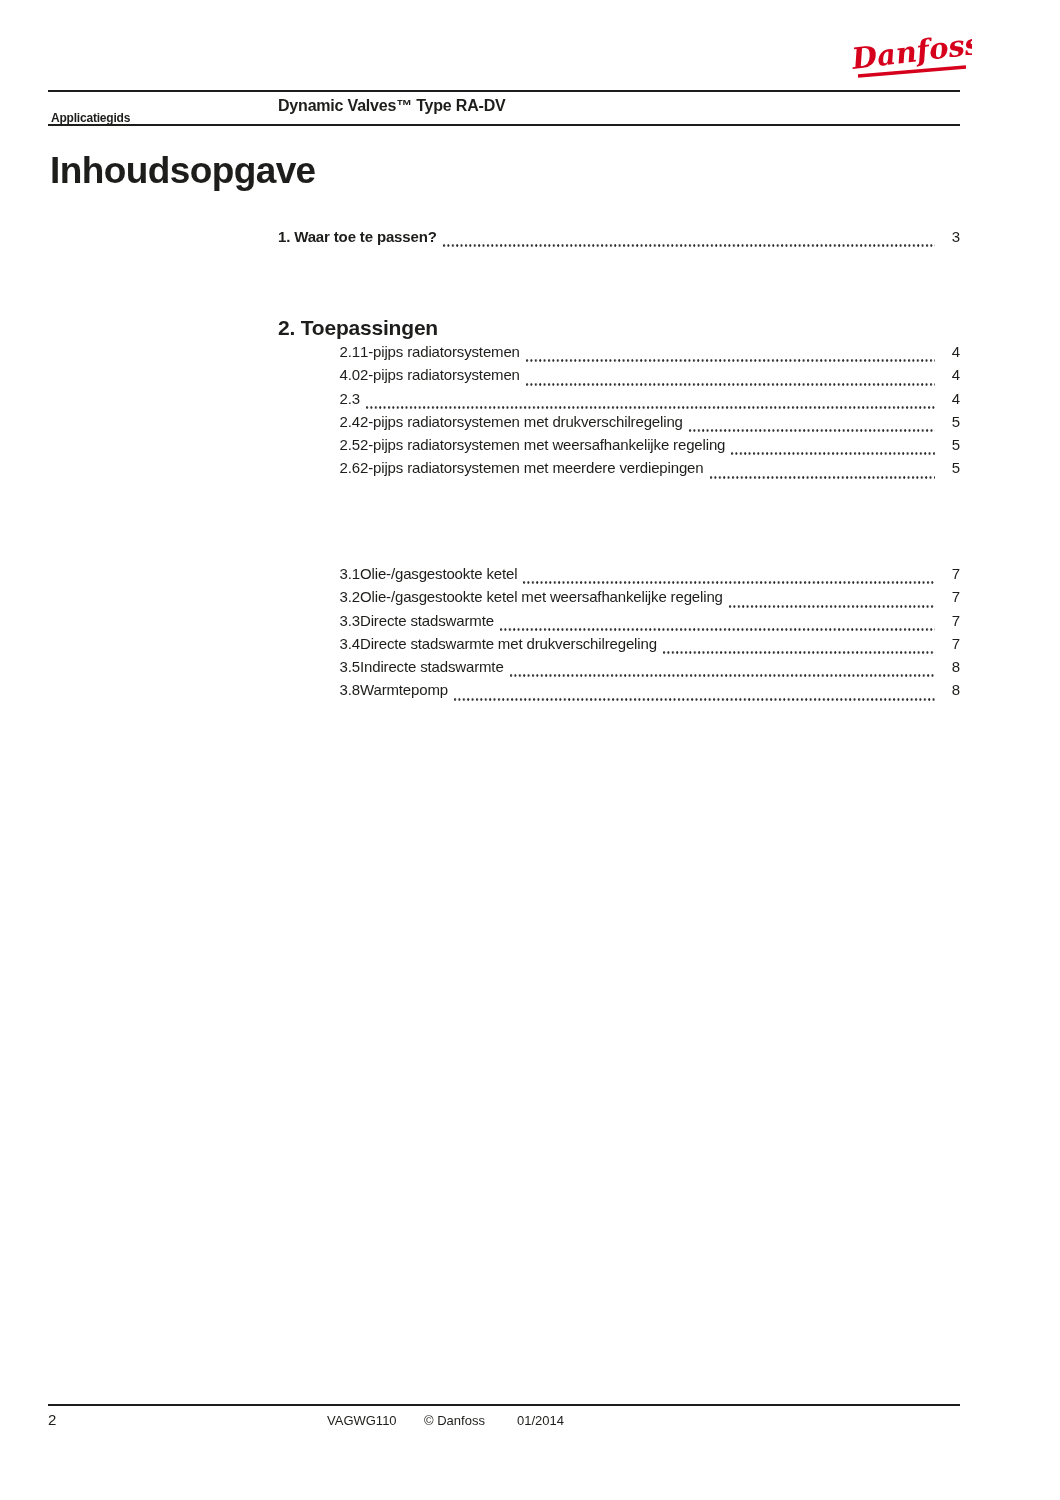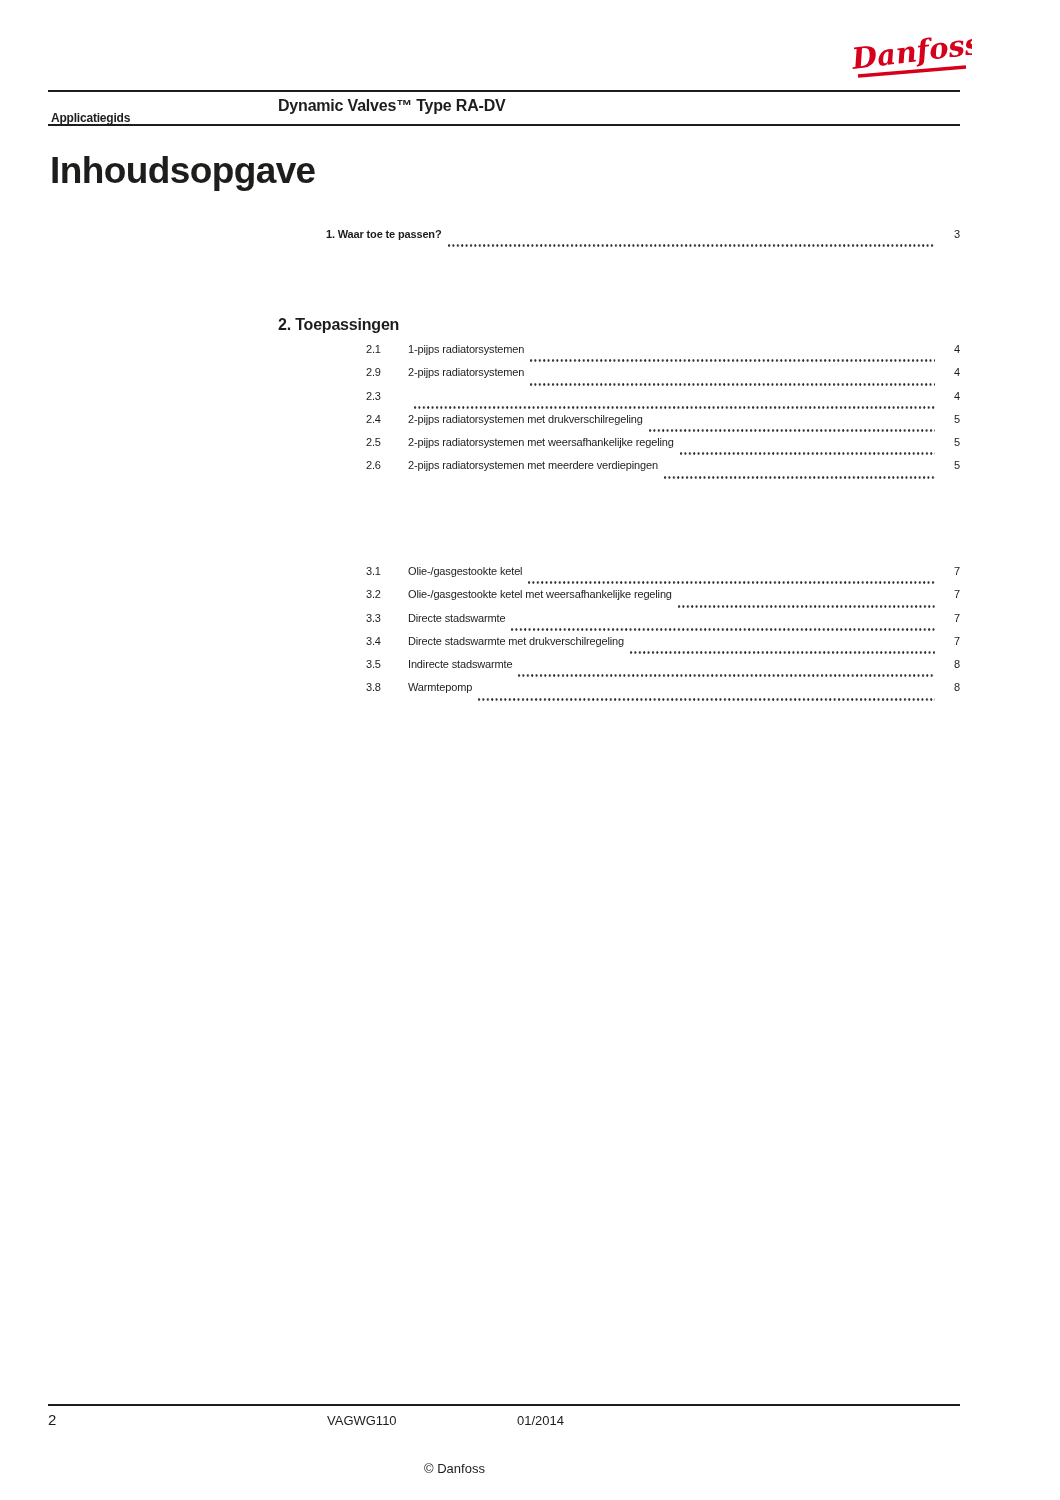--- a/index.html
+++ b/index.html
@@ -60,35 +60,34 @@
   .toc {
     position: absolute;
     left: 278px;
     top: 228px;
     width: 682px;
   }
   .toc-sec { position: absolute; left: 0; width: 682px; }
   .toc-sec-0 { top: 88px; }
   .toc-sec-1 { top: 337px; }
   .toc-heading {
-    font-size: 16px;
+    font-size: 21px;
     font-weight: bold;
     height: 27px;
     letter-spacing: -0.2px;
   }
   .toc-row {
     display: flex;
     align-items: baseline;
     height: 23.25px;
-    font-size: 11px;
+    font-size: 15px;
     letter-spacing: -0.15px;
-    margin-left: 48px;
   }
   .toc-row.item { padding-left: 40px; }
-  .num { width: 42px; flex: none; }
+  .num { width: 42px; flex: none; text-align: right; }
   .t { flex: none; white-space: nowrap; }
   .b { font-weight: bold; }
   .leader {
     flex: 1;
     height: 3px;
     align-self: flex-end;
     margin: 0 5px 4px 6px;
     background-image: radial-gradient(circle at 1px 1.5px, #2b2a28 1px, rgba(0,0,0,0) 1.3px);
     background-size: 4.4px 3px;
     background-repeat: repeat-x;
@@ -97,21 +96,21 @@
   .pg { width: 20px; flex: none; text-align: right; }
 
   .pageno {
     position: absolute;
     left: 48px;
     top: 1411px;
     font-size: 15px;
   }
   .f-item { position: absolute; top: 1413px; font-size: 13px; }
   .f-doc  { left: 327px; }
-  .f-copy { left: 424px; margin-top: 48px; }
+  .f-copy { left: 424px; }
   .f-date { left: 517px; }
 </style>
 </head>
 <body>
 
 <div class="page">
 
   <div class="logo">
     <svg width="124" height="58" viewBox="0 0 124 58">
       <text x="4" y="36" font-family="DejaVu Serif, serif" font-style="italic" font-weight="bold" font-size="29" fill="#d6001c" transform="rotate(-7 62 29)">Danfoss</text>
@@ -134,21 +133,21 @@
     </div>
     <section class="toc-sec toc-sec-0" id="toc-sec-0">
         <div class="toc-heading">2. Toepassingen</div>
         <div class="toc-row item">
           <span class="num">2.1</span>
           <span class="t">1-pijps radiatorsystemen</span>
           <span class="leader"></span>
           <span class="pg">4</span>
         </div>
         <div class="toc-row item">
-          <span class="num">2.9</span>
+          <span class="num">4.0</span>
           <span class="t">2-pijps radiatorsystemen</span>
           <span class="leader"></span>
           <span class="pg">4</span>
         </div>
         <div class="toc-row item">
           <span class="num">2.3</span>
           <span class="leader"></span>
           <span class="pg">4</span>
         </div>
         <div class="toc-row item">

